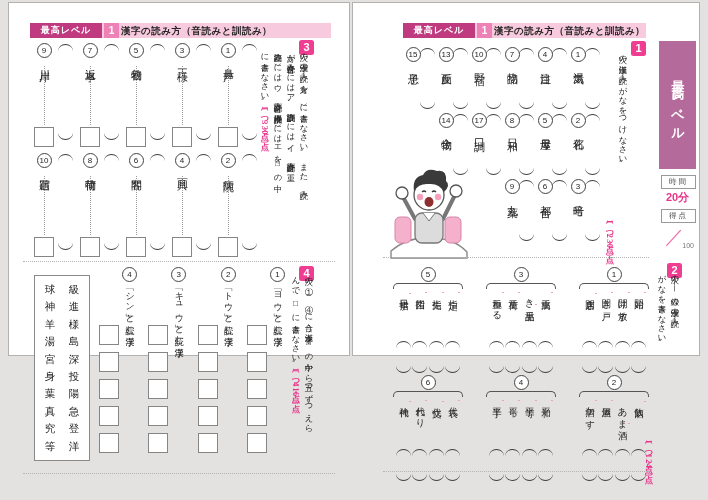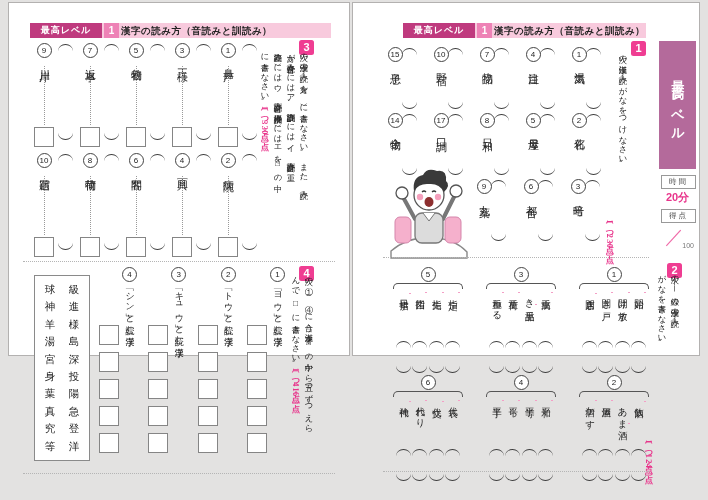--- a/index.html
+++ b/index.html
@@ -31,21 +31,21 @@
   .instr-line .pink{font-weight:bold;}
   
   .arc-top{width:15px;height:6px;border-top:1.4px solid #3c3c3c;border-radius:50% 50% 0 0/100% 100% 0 0;}
   .arc-bottom{width:15px;height:6px;border-bottom:1.4px solid #3c3c3c;border-radius:0 0 50% 50%/0 0 100% 100%;}
   .arc-col{display:flex;flex-direction:column;justify-content:space-between;align-items:center;}
   
   .ansbox{width:20px;height:20px;border:1px solid #858585;background:#fff;box-sizing:border-box;flex:none;}
   
   .items-row{position:absolute;display:flex;flex-direction:row-reverse;}
   
-  .s1-item{width:30px;margin-left:17px;display:flex;gap:0;height:100%;}
+  .s1-item{width:30px;margin-left:3px;display:flex;gap:0;height:100%;}
   .s1-main{width:14px;display:flex;flex-direction:column;align-items:center;}
   .word{font-size:11px;letter-spacing:1.5px;margin-top:2px;}
   .s1-item .arc-col{padding:1px 0 0;}
   
   .s3-item{width:42px;display:flex;gap:3px;height:100%;}
   .s3-main{width:22px;display:flex;flex-direction:column;align-items:center;}
   .leader{flex:1 1 auto;width:0;border-left:1px dotted #999;margin:3px 0 2px;}
   .s3-item .arc-col{padding:1px 0 7px;}
   
   .dotsep{position:absolute;border-top:1.5px dotted #b5b5b5;}
@@ -366,20 +366,30 @@
           </div>
           <div class="arc-col">
             <div class="arc-top"></div>
             <div class="arc-bottom"></div>
           </div>
         </div>
         <div class="s1-item">
           <div class="s1-main">
             <span class="cnum">10</span>
             <div class="v word">野宿</div>
+          </div>
+          <div class="arc-col">
+            <div class="arc-top"></div>
+            <div class="arc-bottom"></div>
+          </div>
+        </div>
+        <div class="s1-item">
+          <div class="s1-main">
+            <span class="cnum">13</span>
+            <div class="v word">反面</div>
           </div>
           <div class="arc-col">
             <div class="arc-top"></div>
             <div class="arc-bottom"></div>
           </div>
         </div>
         <div class="s1-item">
           <div class="s1-main">
             <span class="cnum">15</span>
             <div class="v word">息子</div>

